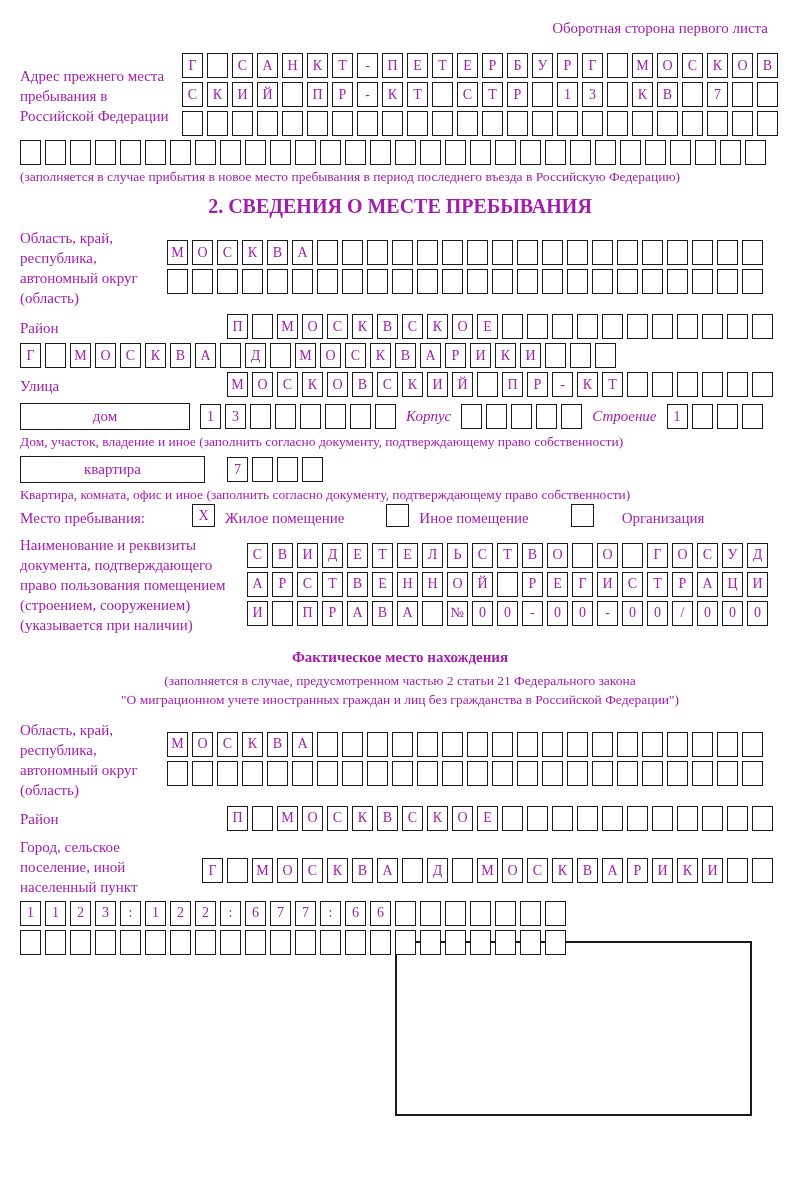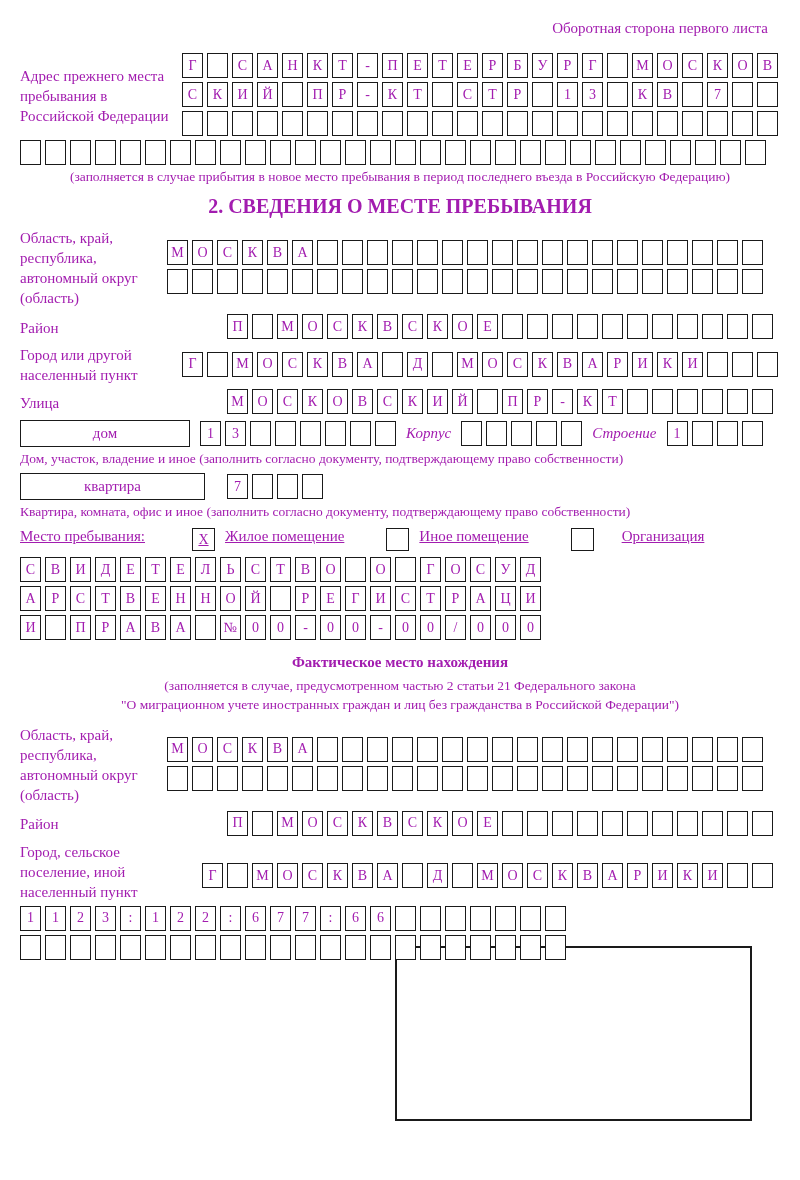--- a/index.html
+++ b/index.html
@@ -38,21 +38,21 @@
     display:flex;align-items:center;justify-content:center;
     font-size:14px;line-height:1;
     flex:0 0 auto;
     background:#fff;
   }
   .fullrow{margin:4px 0 0 0;}
   .note{
     font-size:13.5px;
     margin-top:4px;
   }
-  .center{text-align:center;}
+  .center{text-align:left;}
   .sec-title{
     text-align:center;
     font-weight:bold;
     font-size:20px;
     margin:10px 0 8px 0;
   }
   .mb4{margin-bottom:4px;}
   .mb6{margin-bottom:6px;}
   .mb8{margin-bottom:8px;}
   .mt6{margin-top:6px;}
@@ -60,21 +60,21 @@
   .type-box{
     box-sizing:border-box;
     height:27px;border:1.5px solid #1a1a1a;
     display:flex;align-items:center;justify-content:center;
     font-size:15px;
     background:#fff;
   }
   .tb170{width:170px;margin-right:6px;}
   .tb185{width:185px;margin-right:18px;}
   .inline-lbl{font-size:15px;padding:0 6px;font-style:italic;}
-  .stay-row{display:flex;align-items:flex-start;margin-top:8px;font-size:15px;text-decoration:underline;}
+  .stay-row{display:flex;align-items:flex-end;margin-top:1px;font-size:15px;}
   .cb{
     box-sizing:border-box;
     width:23px;height:23px;
     border:1.5px solid #1a1a1a;
     display:flex;align-items:center;justify-content:center;
     font-size:14px;
     background:#fff;
     flex:0 0 auto;
   }
   .stamp-box{
@@ -293,21 +293,20 @@
         <div class="cell"></div>
         <div class="cell"></div>
         <div class="cell"></div>
         <div class="cell"></div>
         <div class="cell"></div>
         <div class="cell"></div>
       </div>
   </div>
 
   <div class="frow mb4">
-    <div class="lbl w150">Город или другой населенный пункт</div>
     <div class="cells">
         <div class="cell">Г</div>
         <div class="cell"></div>
         <div class="cell">М</div>
         <div class="cell">О</div>
         <div class="cell">С</div>
         <div class="cell">К</div>
         <div class="cell">В</div>
         <div class="cell">А</div>
         <div class="cell"></div>
@@ -402,20 +401,21 @@
     <span style="width:172px;">Место пребывания:</span>
     <div class="cb">X</div>
     <span style="margin:0 42px 0 10px;">Жилое помещение</span>
     <div class="cb"></div>
     <span style="margin:0 42px 0 10px;">Иное помещение</span>
     <div class="cb"></div>
     <span style="margin-left:28px;">Организация</span>
   </div>
 
   <div class="frow mt6">
+    <div class="lbl" style="width:215px;">Наименование и реквизиты документа, подтверждающего право пользования помещением (строением, сооружением) (указывается при наличии)</div>
     <div class="rows">
       <div class="cells">
           <div class="cell">С</div>
           <div class="cell">В</div>
           <div class="cell">И</div>
           <div class="cell">Д</div>
           <div class="cell">Е</div>
           <div class="cell">Т</div>
           <div class="cell">Е</div>
           <div class="cell">Л</div>

